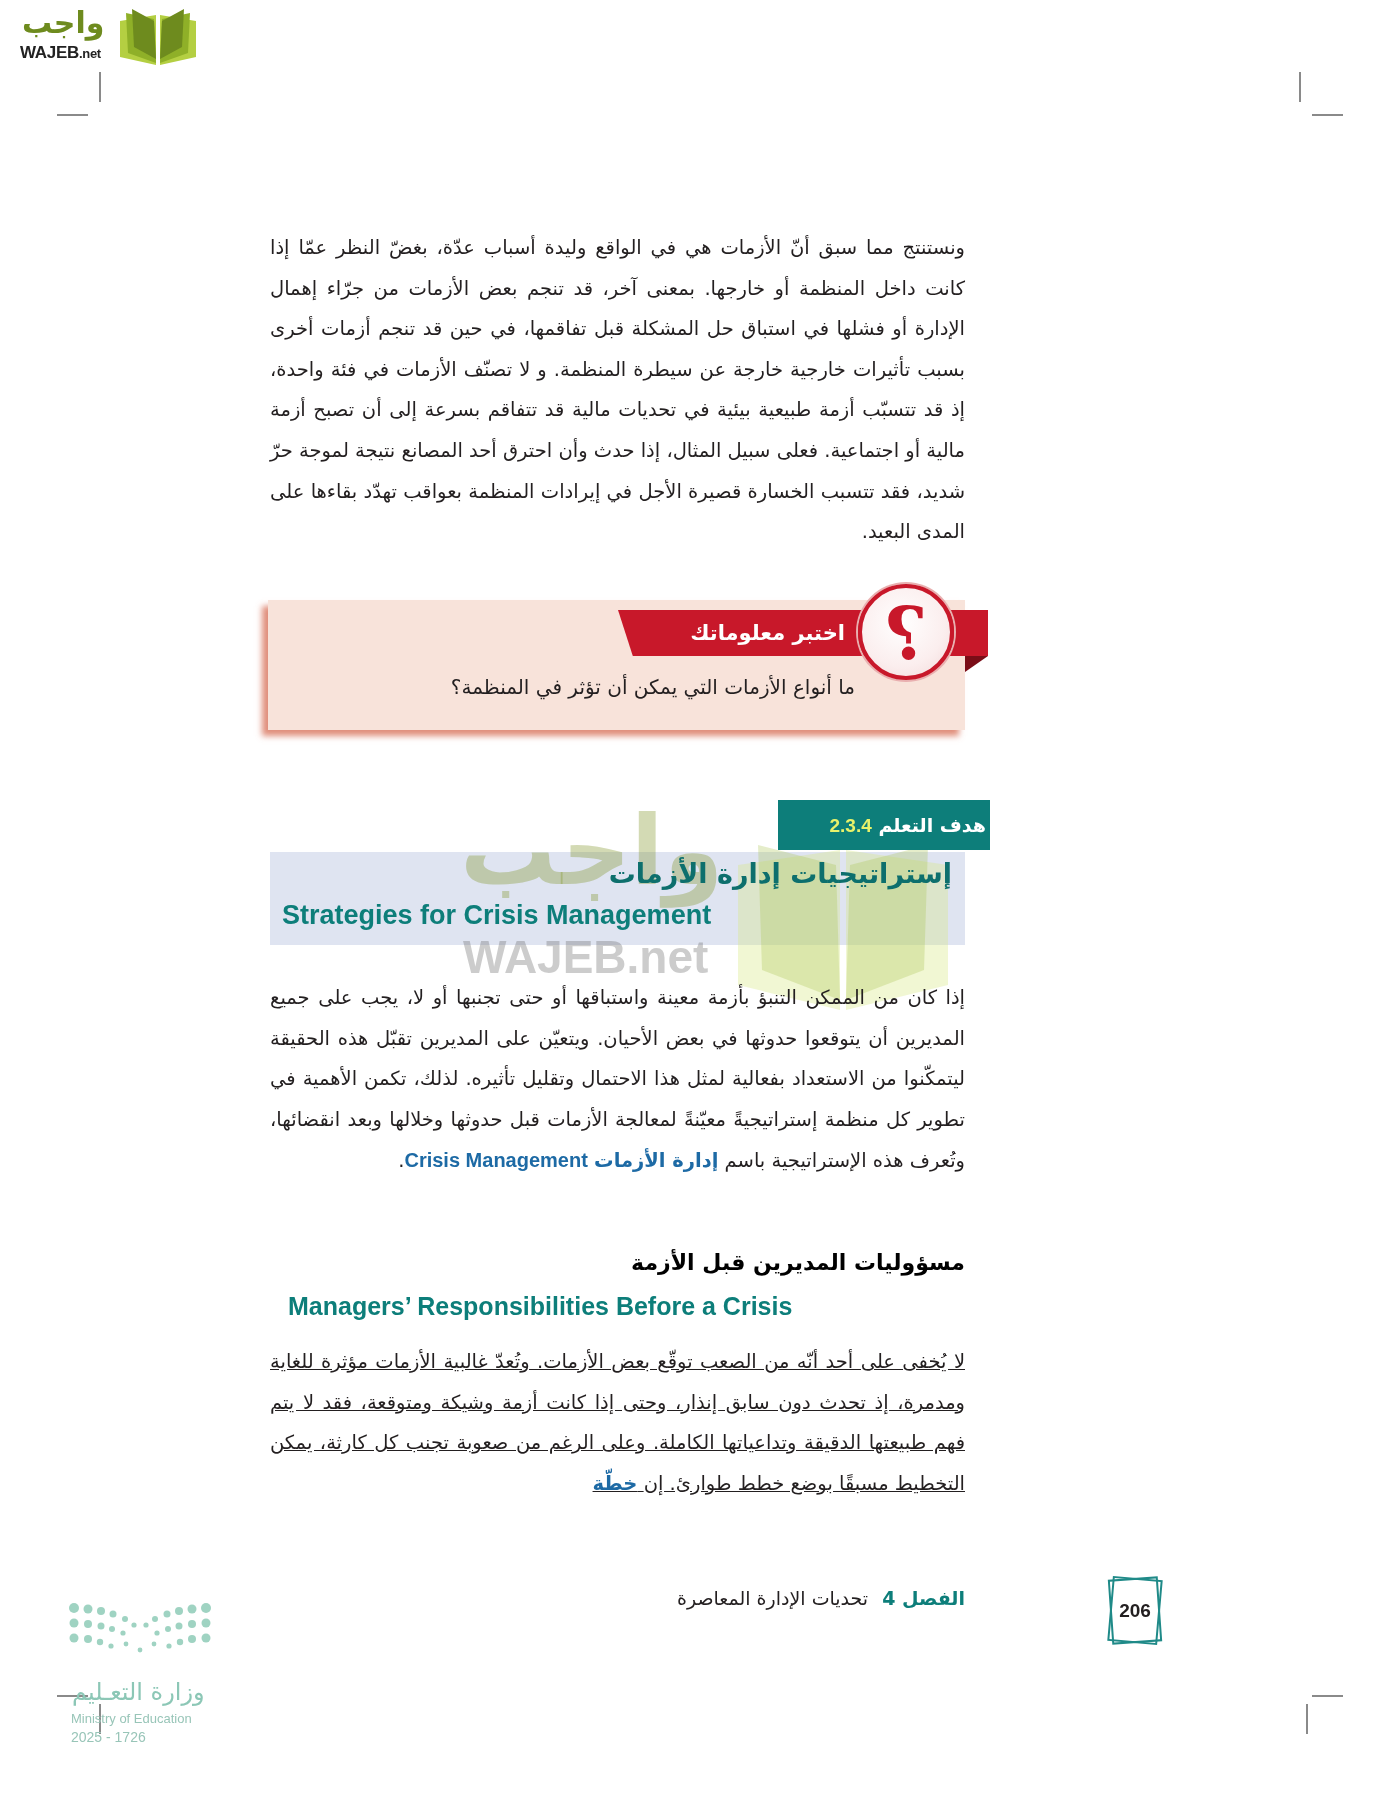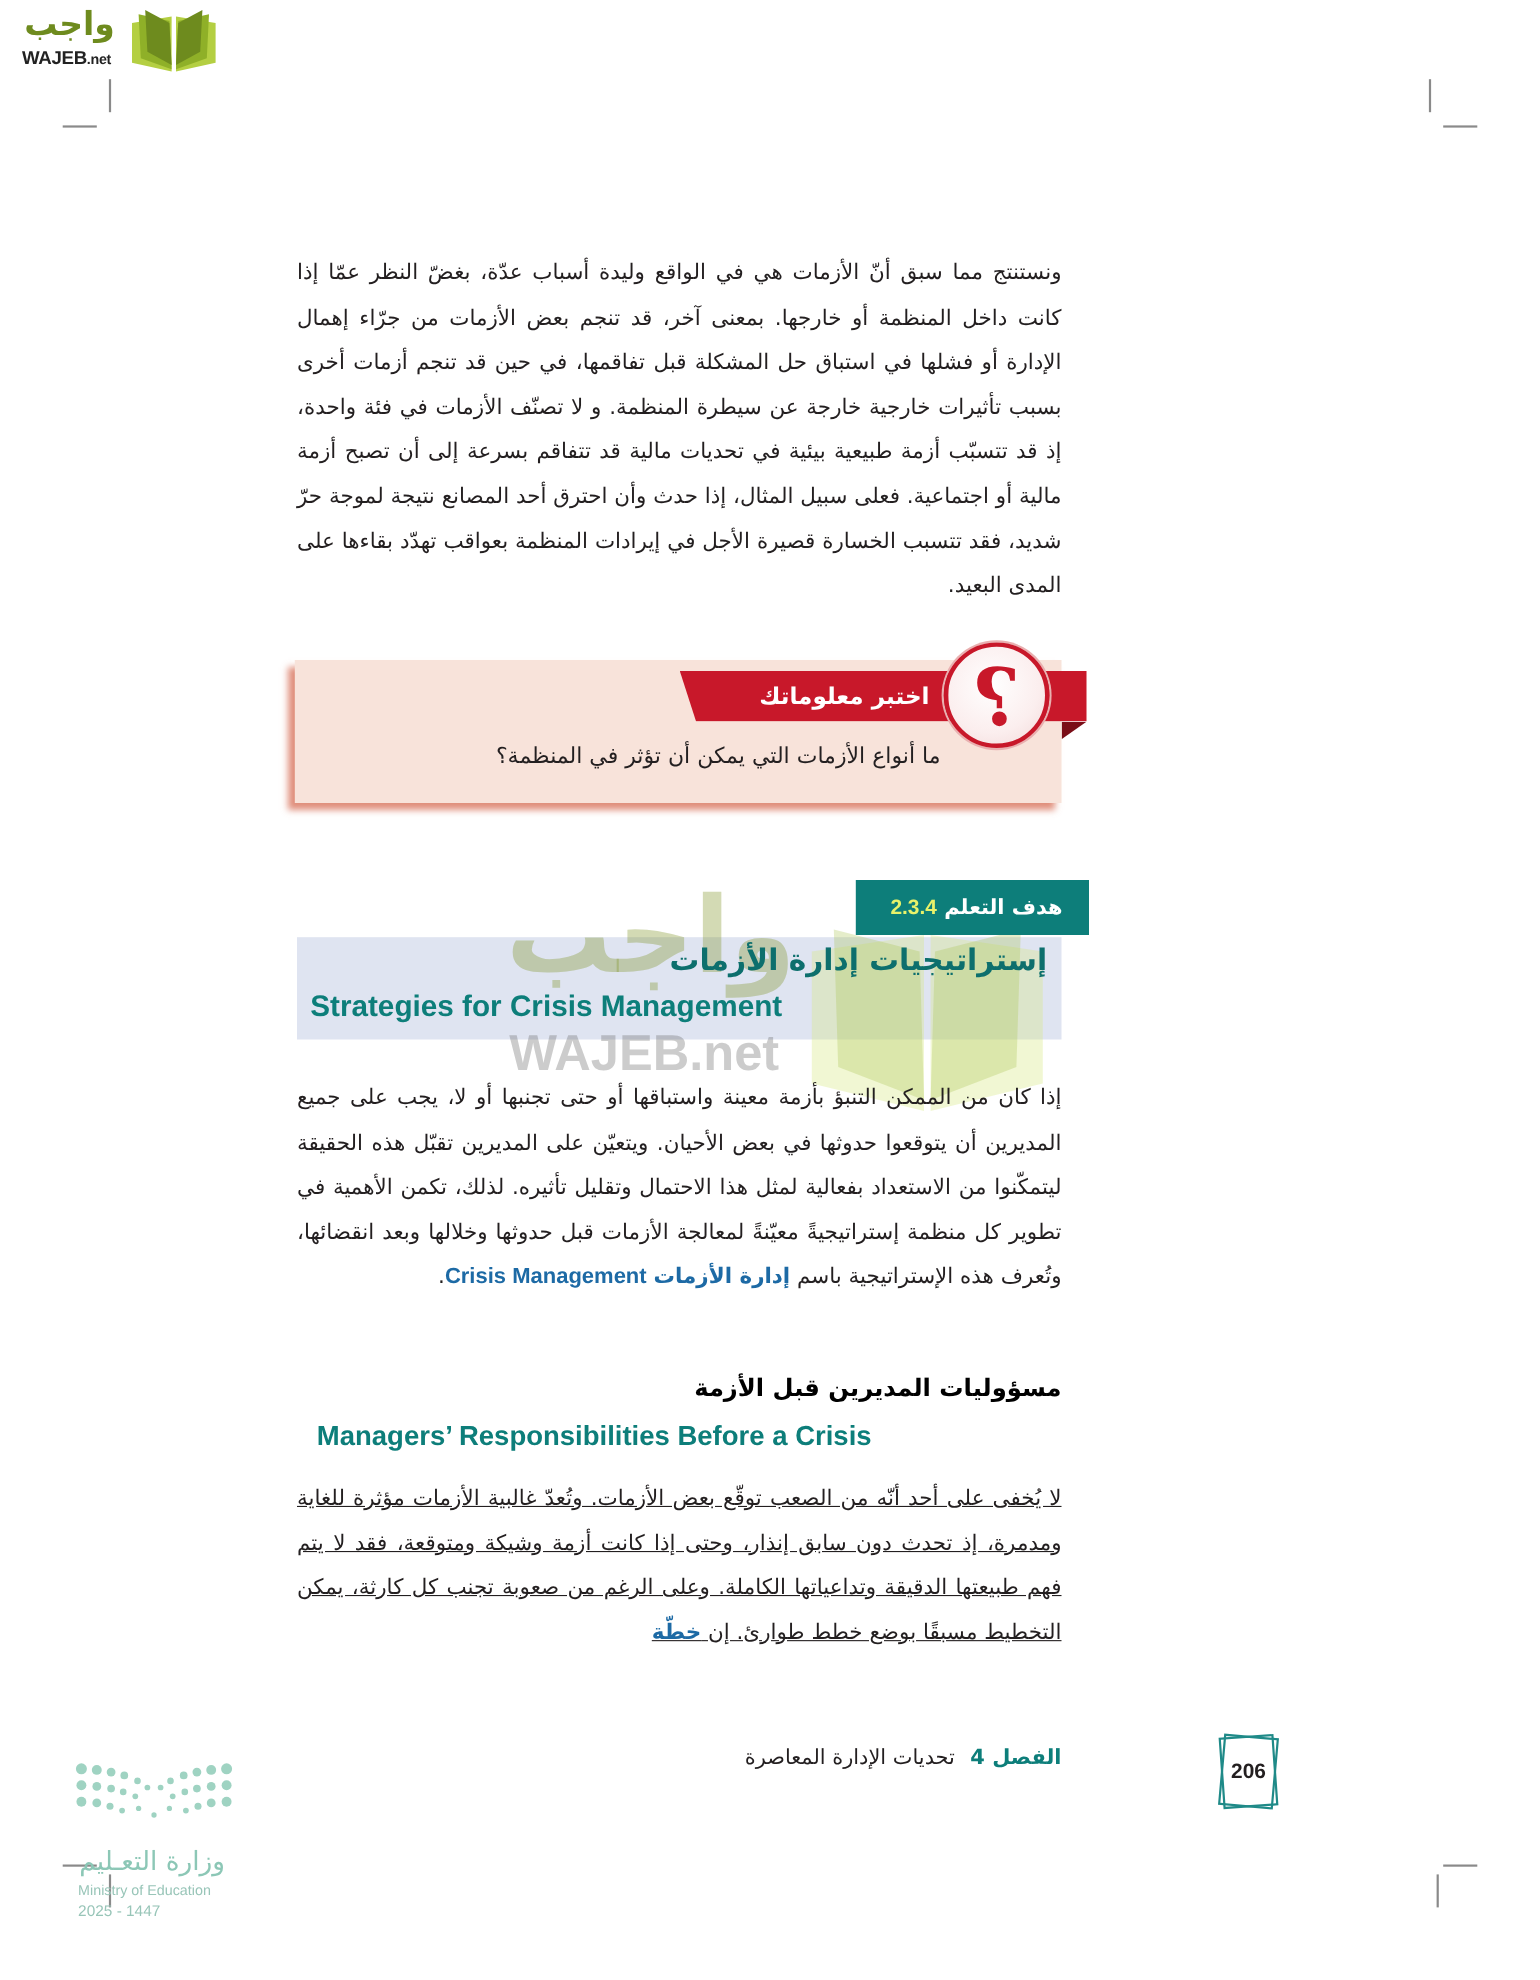--- a/index.html
+++ b/index.html
@@ -57,21 +57,21 @@
   .quiz-icon span { font-family: "DejaVu Serif", serif; font-weight: bold; font-size: 72px; color: #c8182a; line-height: 1; transform: scaleX(-1); margin-top: 4px; }
   .quiz-question {
     position: absolute; right: 545px; top: 675px; direction: rtl;
     font-size: 20px; color: #231f20; font-family: "DejaVu Sans", sans-serif;
   }
 
   
   .objective-tab {
     position: absolute; left: 778px; top: 800px; width: 212px; height: 50px;
     background: #0d7e7a; color: #ffffff;
-    direction: rtl; text-align: right; padding-right: 24px;
+    direction: rtl; text-align: right; padding-right: 4px;
     line-height: 50px; font-weight: bold; font-size: 19px;
   }
   .objective-tab .num { color: #e8f26a; font-family: "Liberation Sans", sans-serif; font-weight: bold; }
   .title-band {
     position: absolute; left: 270px; top: 852px; width: 695px; height: 93px;
     background: #dfe4f1;
   }
   .title-ar {
     position: absolute; right: 448px; top: 858px; direction: rtl;
     font-weight: bold; font-size: 27px; color: #0d6f6d;
@@ -221,14 +221,14 @@
         <circle cx="80" cy="50" r="2.4"></circle>
       <circle cx="146" cy="38" r="4.5"></circle>
         <circle cx="132" cy="39" r="4"></circle>
         <circle cx="120" cy="42" r="3.2"></circle>
         <circle cx="109" cy="46" r="2.6"></circle>
         <circle cx="94" cy="44" r="2.4"></circle>
     </g>
   </svg>
   <div class="ar">وزارة التعـليم</div>
   <div class="en">Ministry of Education</div>
-  <div class="yr">2025 - 1447</div>
+  <div class="yr">2025 - 1726</div>
 </div>
 
 </body></html>

